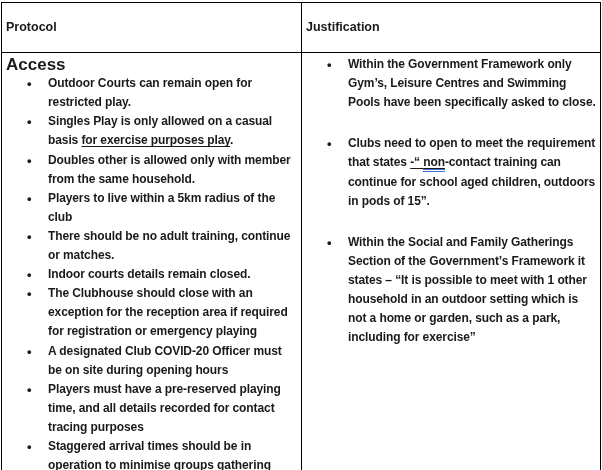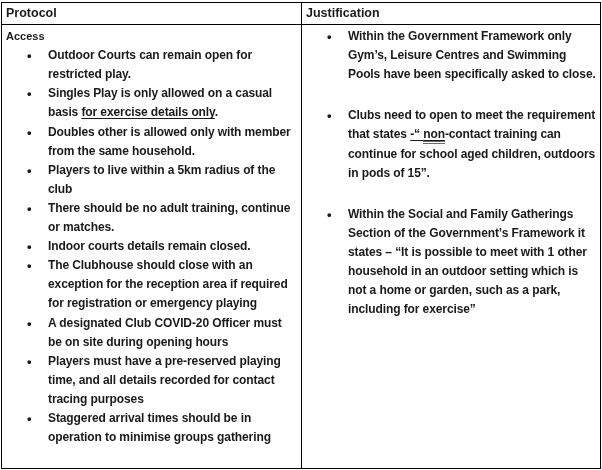--- a/index.html
+++ b/index.html
@@ -26,29 +26,29 @@
   .doc-table th, .doc-table td {
     border: 1.5px solid #000000;
     vertical-align: top;
     padding: 0 4px;
   }
   .doc-table th {
     text-align: left;
     font-size: 12.5px;
     font-weight: 700;
     height: 16px;
-    padding: 1px 4px;
+    padding: 15px 4px;
     letter-spacing: 0;
   }
   col.c1 { width: 300px; }
   col.c2 { width: 299px; }
   td.body-cell { height: 441px; padding-top: 2px; }
   .section-title {
     font-weight: 700;
-    font-size: 11px;
+    font-size: 17px;
     letter-spacing: 0;
   }
   ul.bullets {
     list-style: none;
     margin: 0;
     padding: 0 0 0 42px;
     font-weight: bold;
   }
   ul.bullets li {
     position: relative;
@@ -83,21 +83,21 @@
   <tbody>
       <tr>
     <th>Protocol</th>
     <th>Justification</th>
   </tr>
   <tr>
     <td class="body-cell">
       <div class="section-title">Access</div>
       <ul class="bullets">
         <li>Outdoor Courts can remain open for restricted play.</li>
-        <li><span>Singles Play is only allowed on a casual basis </span><span class="u">for exercise details only</span><span>.</span></li>
+        <li><span>Singles Play is only allowed on a casual basis </span><span class="u">for exercise purposes play</span><span>.</span></li>
         <li>Doubles other is allowed only with member from the same household.</li>
         <li>Players to live within a 5km radius of the club</li>
         <li>There should be no adult training, continue or matches.</li>
         <li>Indoor courts details remain closed.</li>
         <li>The Clubhouse should close with an exception for the reception area if required for registration or emergency playing</li>
         <li>A designated Club COVID-20 Officer must be on site during opening hours</li>
         <li>Players must have a pre-reserved playing time, and all details recorded for contact tracing purposes</li>
         <li>Staggered arrival times should be in operation to minimise groups gathering</li>
       </ul>
     </td>

